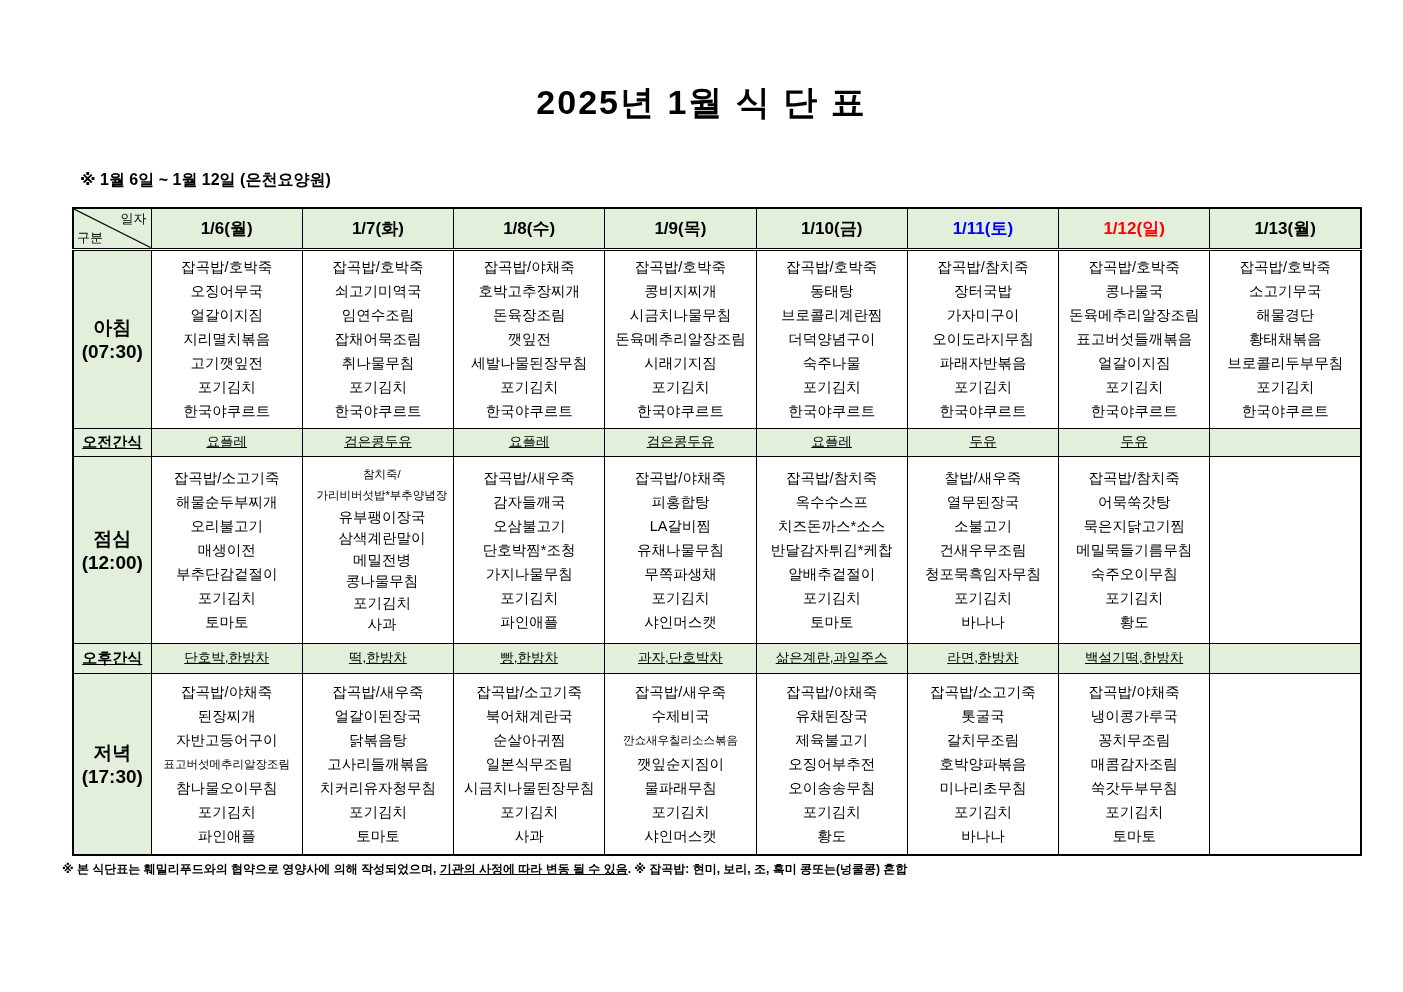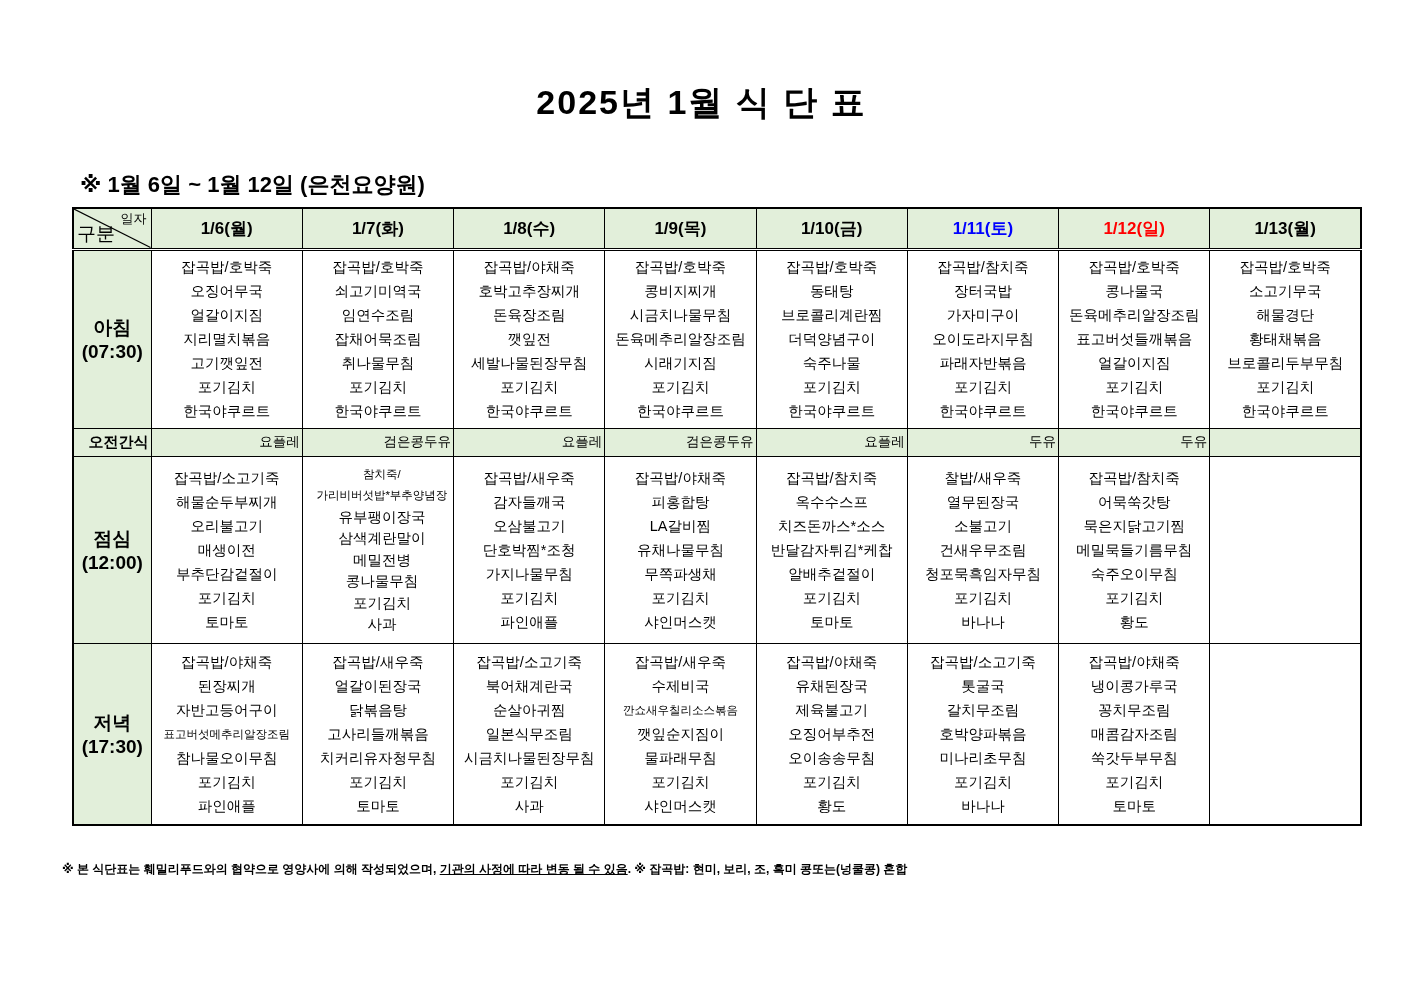--- a/index.html
+++ b/index.html
@@ -16,21 +16,21 @@
     position:relative;
   }
   .page-title{
     position:absolute;top:80px;left:0;width:100%;
     text-align:center;
     font-size:34px;font-weight:bold;letter-spacing:2px;
     margin:0;
   }
   .subtitle{
     position:absolute;top:170px;left:80px;
-    font-size:22px;font-weight:bold;
+    font-size:16px;font-weight:bold;
   }
   table.menu-table{
     position:absolute;top:207px;left:72px;
     width:1290px;
     border-collapse:collapse;
     table-layout:fixed;
     border:2px solid var(--border);
   }
   table.menu-table td{
     border:1px solid var(--border);
@@ -49,39 +49,40 @@
     position:relative;
     padding:0;
   }
   td.corner svg{position:absolute;top:0;left:0;width:100%;height:100%;}
   td.corner .corner-top{
     position:absolute;top:1px;right:4px;
     font-size:13px;font-weight:normal;
   }
   td.corner .corner-bottom{
     position:absolute;bottom:1px;left:3px;
-    font-size:19px;font-weight:normal;
+    font-size:13px;font-weight:normal;
   }
   td.rowlabel{
     background:var(--green);
     border-right:2px solid var(--border);
     text-align:center;
     font-weight:bold;
     font-size:19px;
   }
   tr.meal td{background:#fff;text-align:center;vertical-align:middle;}
   tr.meal td.rowlabel{background:var(--green);}
   tr.r-breakfast{height:179px;}
   tr.r-lunch{height:187px;}
   tr.r-dinner{height:182px;}
   tr.snack td{
     background:var(--green);
-    text-align:right;
+    text-align:center;
     font-size:13.5px;
     vertical-align:middle;
+    text-decoration:underline;
   }
   tr.snack td.rowlabel{font-size:15px;}
   tr.r-am_snack{height:28px;}
   tr.r-pm_snack{height:30px;}
   .line{
     line-height:24px;
     font-size:14.5px;
     white-space:nowrap;
   }
   td.tight .line{line-height:21.5px;margin-left:8px;}
@@ -285,20 +286,33 @@
           <div class="line">잡곡밥/참치죽</div>
           <div class="line">어묵쑥갓탕</div>
           <div class="line">묵은지닭고기찜</div>
           <div class="line">메밀묵들기름무침</div>
           <div class="line">숙주오이무침</div>
           <div class="line">포기김치</div>
           <div class="line">황도</div>
         </td>
         <td></td>
       </tr>
+      <tr class="snack r-pm_snack">
+        <td class="rowlabel">
+          <div>오후간식</div>
+        </td>
+        <td>단호박,한방차</td>
+        <td>떡,한방차</td>
+        <td>빵,한방차</td>
+        <td>과자,단호박차</td>
+        <td>삶은계란,과일주스</td>
+        <td>라면,한방차</td>
+        <td>백설기떡,한방차</td>
+        <td></td>
+      </tr>
       <tr class="meal r-dinner">
         <td class="rowlabel">
           <div>저녁</div>
           <div>(17:30)</div>
         </td>
         <td>
           <div class="line">잡곡밥/야채죽</div>
           <div class="line">된장찌개</div>
           <div class="line">자반고등어구이</div>
           <div class="line sm">표고버섯메추리알장조림</div>

